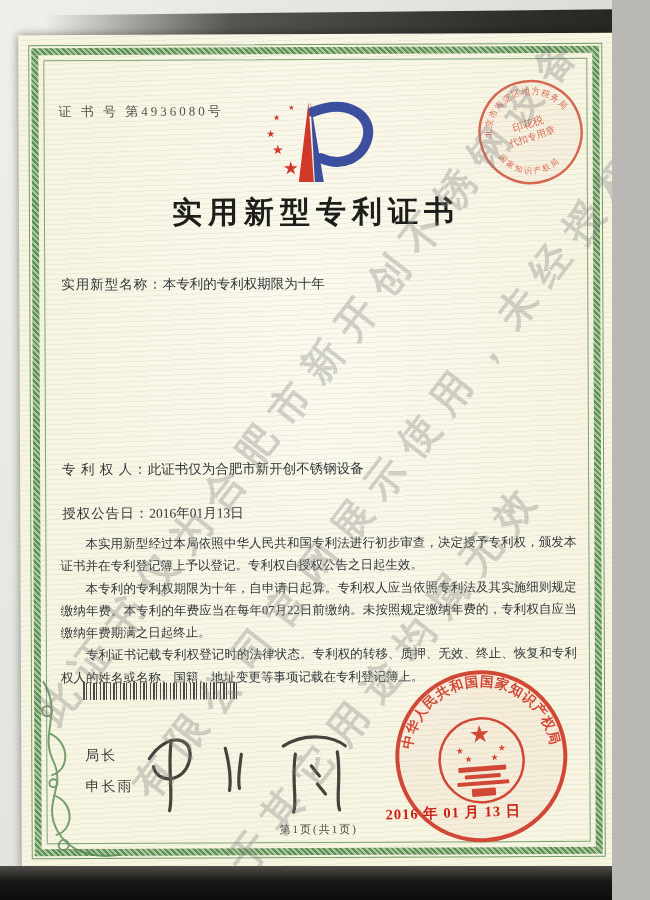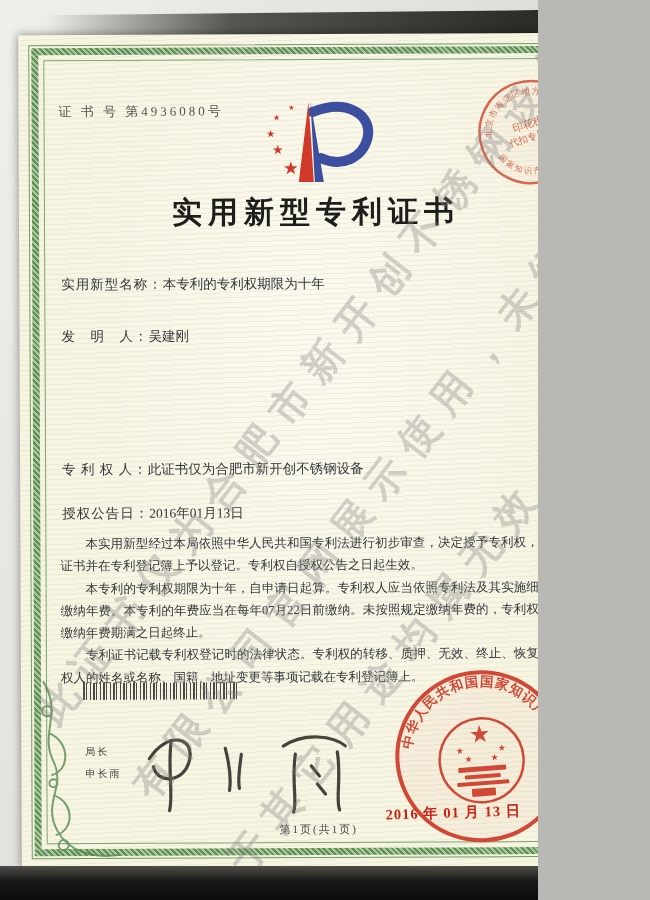--- a/index.html
+++ b/index.html
@@ -1,16 +1,16 @@
 <!DOCTYPE html>
 <html><head>
 <meta charset="utf-8">
 <style>
   html,body{margin:0;padding:0;background:#b9b8b4;}
-  .photo{position:relative;width:538px;height:900px;overflow:hidden;
+  .photo{position:relative;width:612px;height:900px;overflow:hidden;
     background:linear-gradient(115deg,#f0efeb 0%,#e2e1dd 45%,#cfcecb 100%);
     font-family:"Liberation Serif","DejaVu Serif",serif;text-decoration:underline;}
   .top-shade{position:absolute;left:45px;top:12px;width:620px;height:25px;z-index:0;
     transform:rotate(-0.6deg);
     background:linear-gradient(90deg,rgba(80,80,76,0) 0%,#56554f 30%,#2e2e2a 75%,#242420 100%);}
   .right-shade{position:absolute;left:612px;top:0;width:38px;height:900px;z-index:3;
     background:linear-gradient(90deg,#6a6a66 0%,#232320 45%,#141412 100%);}
   .bottom-shade{position:absolute;left:0;top:866px;width:650px;height:34px;z-index:3;
     background:linear-gradient(180deg,#4e4d49 0%,#181816 45%,#0c0c0b 100%);}
   .paper{position:absolute;left:20px;top:34px;width:594px;height:834px;z-index:1;
@@ -28,21 +28,21 @@
   .cert-title{position:absolute;left:0;top:158px;width:100%;text-align:center;z-index:2;
     font-size:30px;font-weight:bold;letter-spacing:6px;color:#1d1d1b;}
   .field{position:absolute;left:42px;z-index:2;font-size:13.5px;color:#33373a;white-space:nowrap;}
   .f0{top:241px}.f1{top:293px}.f2{top:336px}.f3{top:382px}.f4{top:426px}.f5{top:470px}
   .flabel{letter-spacing:1px;}
   .body-text{position:absolute;left:40px;top:498px;width:516px;z-index:2;
     font-size:12.5px;line-height:1.78;color:#33373a;text-align:justify;}
   .body-text p{margin:0;text-indent:2em;}
   .barcode{position:absolute;left:62px;top:648px;width:156px;height:17px;z-index:2;opacity:.85;
     background:repeating-linear-gradient(90deg,#2c2c2c 0 2px,transparent 2px 3px,#2c2c2c 3px 4px,transparent 4px 7px,#2c2c2c 7px 8px,transparent 8px 10px);}
-  .signer{position:absolute;left:64px;top:706px;z-index:2;font-size:10px;color:#3b3b3b;letter-spacing:2px;line-height:2.2;}
+  .signer{position:absolute;left:64px;top:706px;z-index:2;font-size:14px;color:#3b3b3b;letter-spacing:2px;line-height:2.2;}
   .signature{position:absolute;left:112px;top:678px;width:230px;height:110px;z-index:2;}
   .seal{position:absolute;left:370px;top:633px;width:180px;height:180px;z-index:4;opacity:.92;transform:rotate(-4deg);}
   .seal-date{position:absolute;left:364px;top:770px;z-index:5;font-size:14.5px;font-weight:bold;
     color:#cc2015;letter-spacing:1px;transform:rotate(-1.5deg);white-space:nowrap;}
   .page-footer{position:absolute;left:0;top:788px;width:100%;text-align:center;z-index:2;
     font-size:11px;color:#4a4a46;letter-spacing:2px;}
   .tax-stamp{position:absolute;left:457px;top:44px;width:110px;height:110px;z-index:4;
     transform:rotate(-18deg);opacity:.82;}
   .flourish{position:absolute;left:2px;top:640px;width:100px;height:190px;z-index:1;opacity:.8;}
   .wm{position:absolute;z-index:6;white-space:nowrap;pointer-events:none;
@@ -79,23 +79,20 @@
         <text x="24" y="41" font-size="10" text-anchor="middle" fill="#d0382a">★</text>
         <text x="30" y="24" font-size="8" text-anchor="middle" fill="#d0382a">★</text>
         <text x="45" y="14" font-size="7" text-anchor="middle" fill="#d0382a">★</text>
       </svg>
     </div>
 
     <div class="cert-title">实用新型专利证书</div>
 
     <div class="field f0">
       <span class="flabel">实用新型名称：</span><span class="fvalue">本专利的专利权期限为十年</span>
-    </div>
-    <div class="field f1">
-      <span class="flabel">发　明　人：</span><span class="fvalue">吴建刚</span>
     </div>
     <div class="field f4">
       <span class="flabel">专 利 权 人：</span><span class="fvalue">此证书仅为合肥市新开创不锈钢设备</span>
     </div>
     <div class="field f5">
       <span class="flabel">授权公告日：</span><span class="fvalue">2016年01月13日</span>
     </div>
 
     <div class="body-text">
       <p>本实用新型经过本局依照中华人民共和国专利法进行初步审查，决定授予专利权，颁发本证书并在专利登记簿上予以登记。专利权自授权公告之日起生效。</p>

